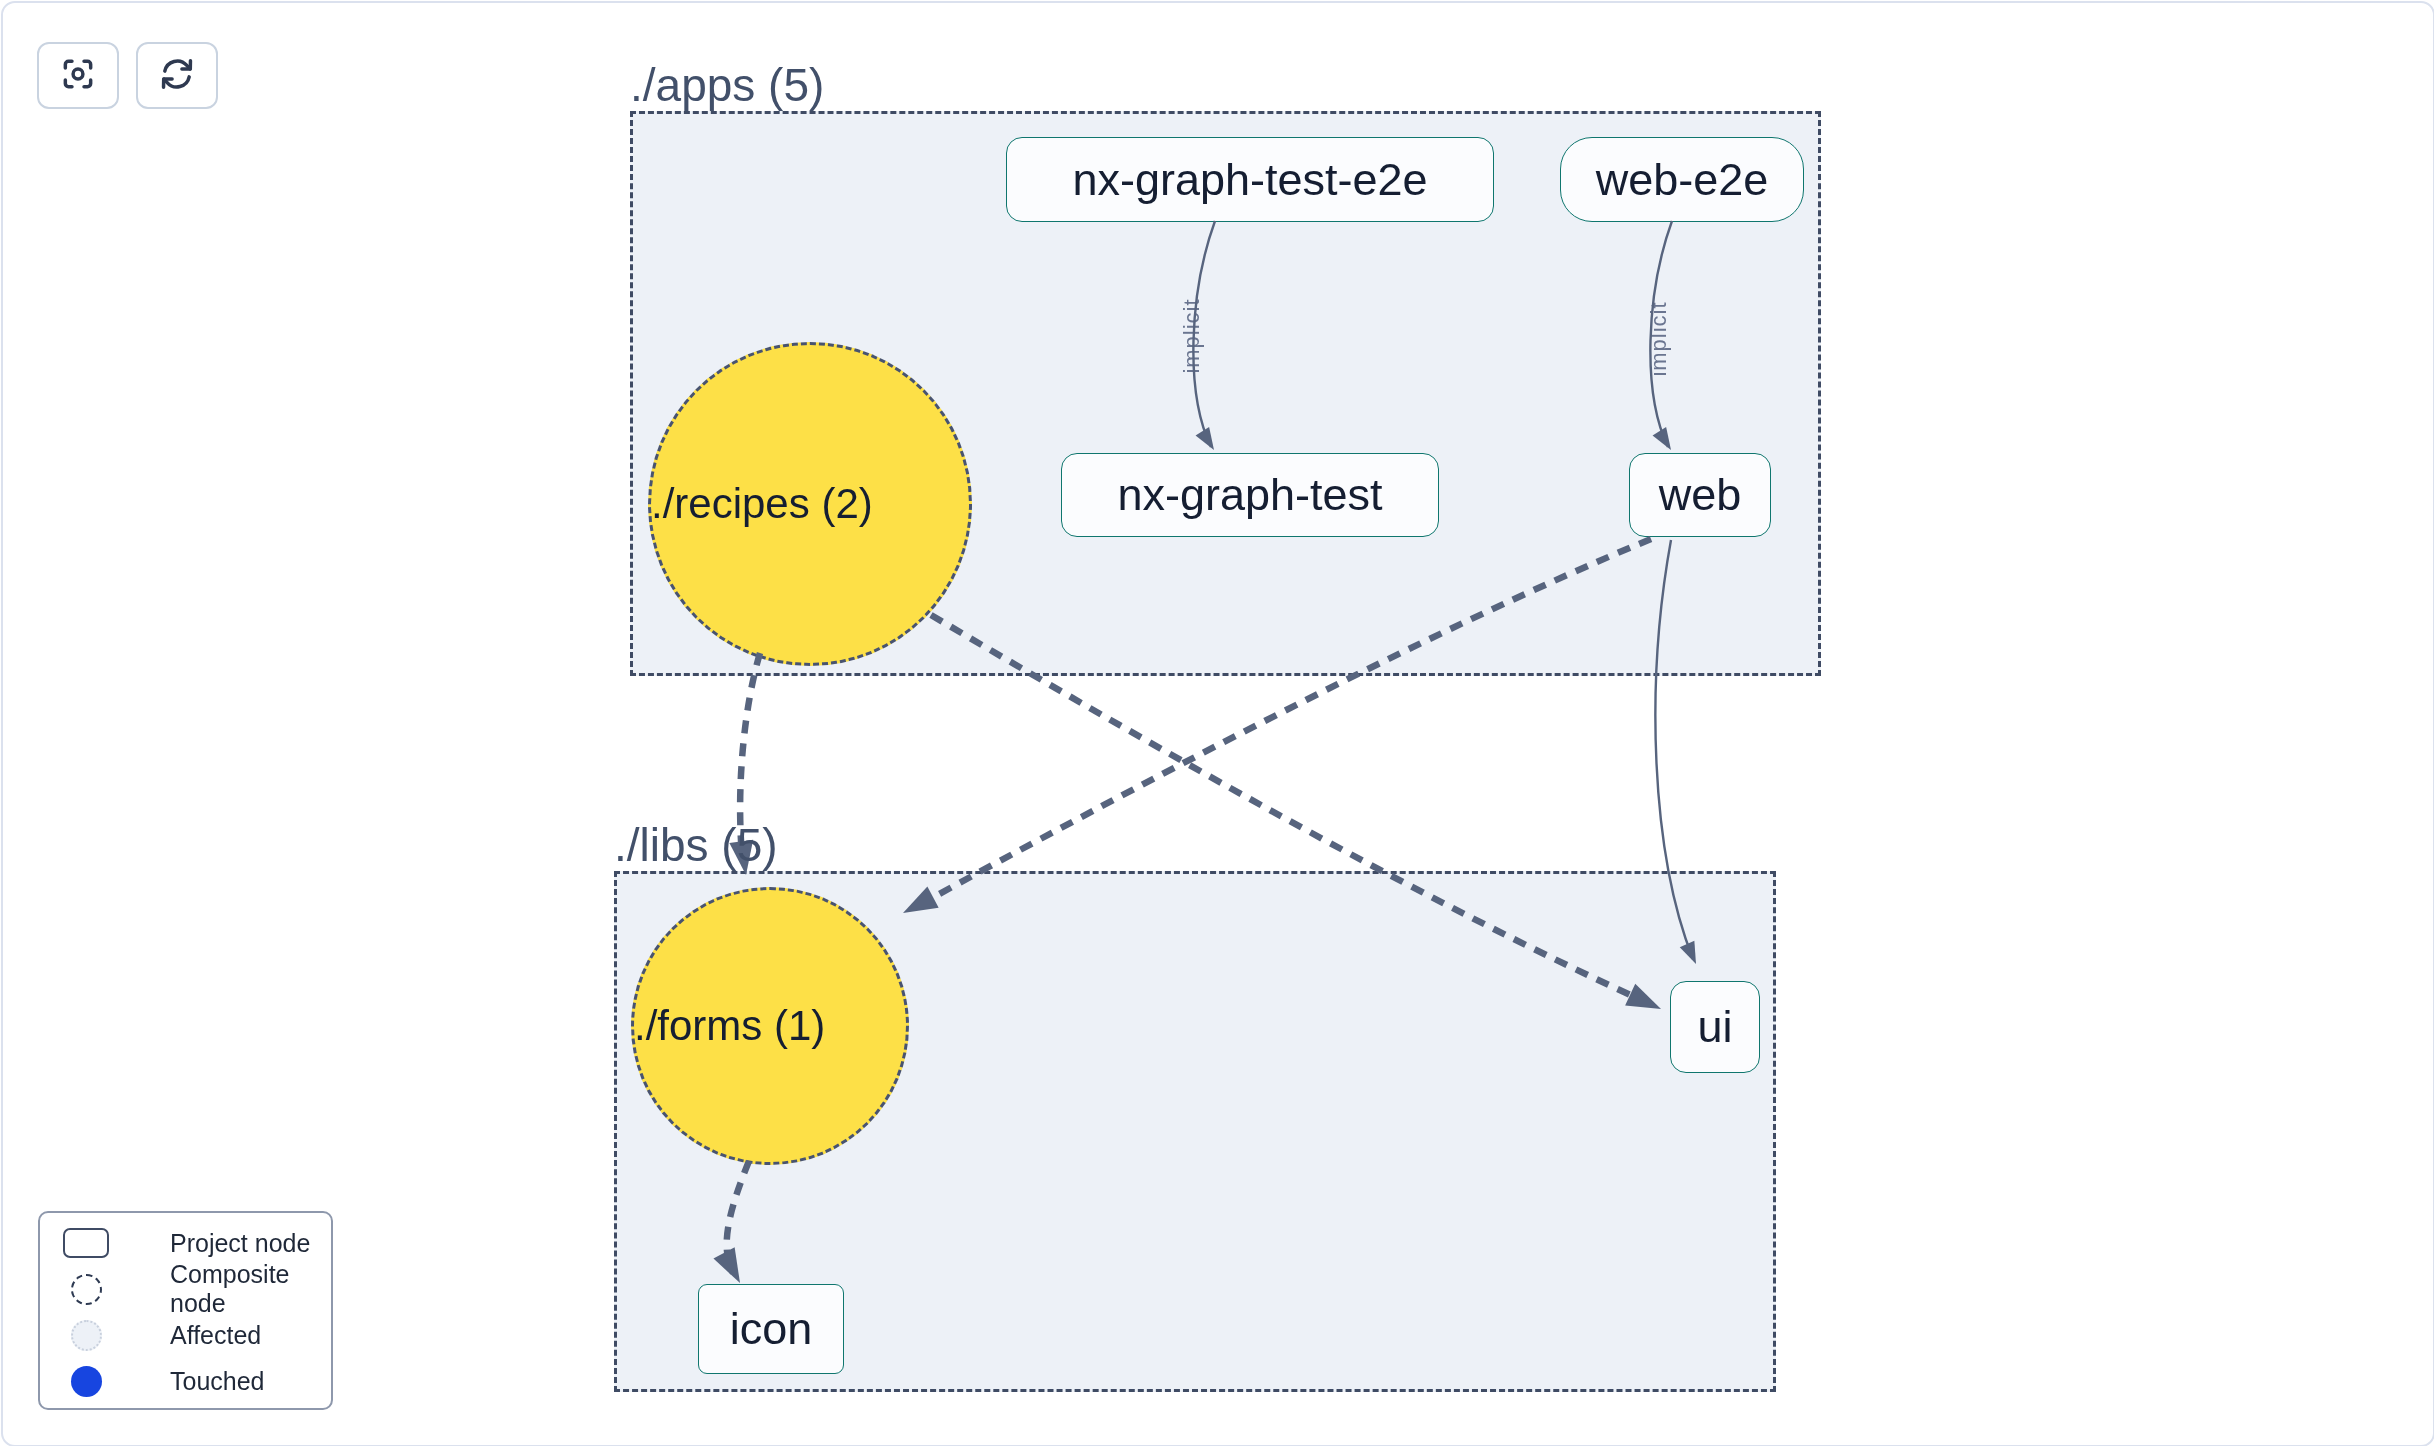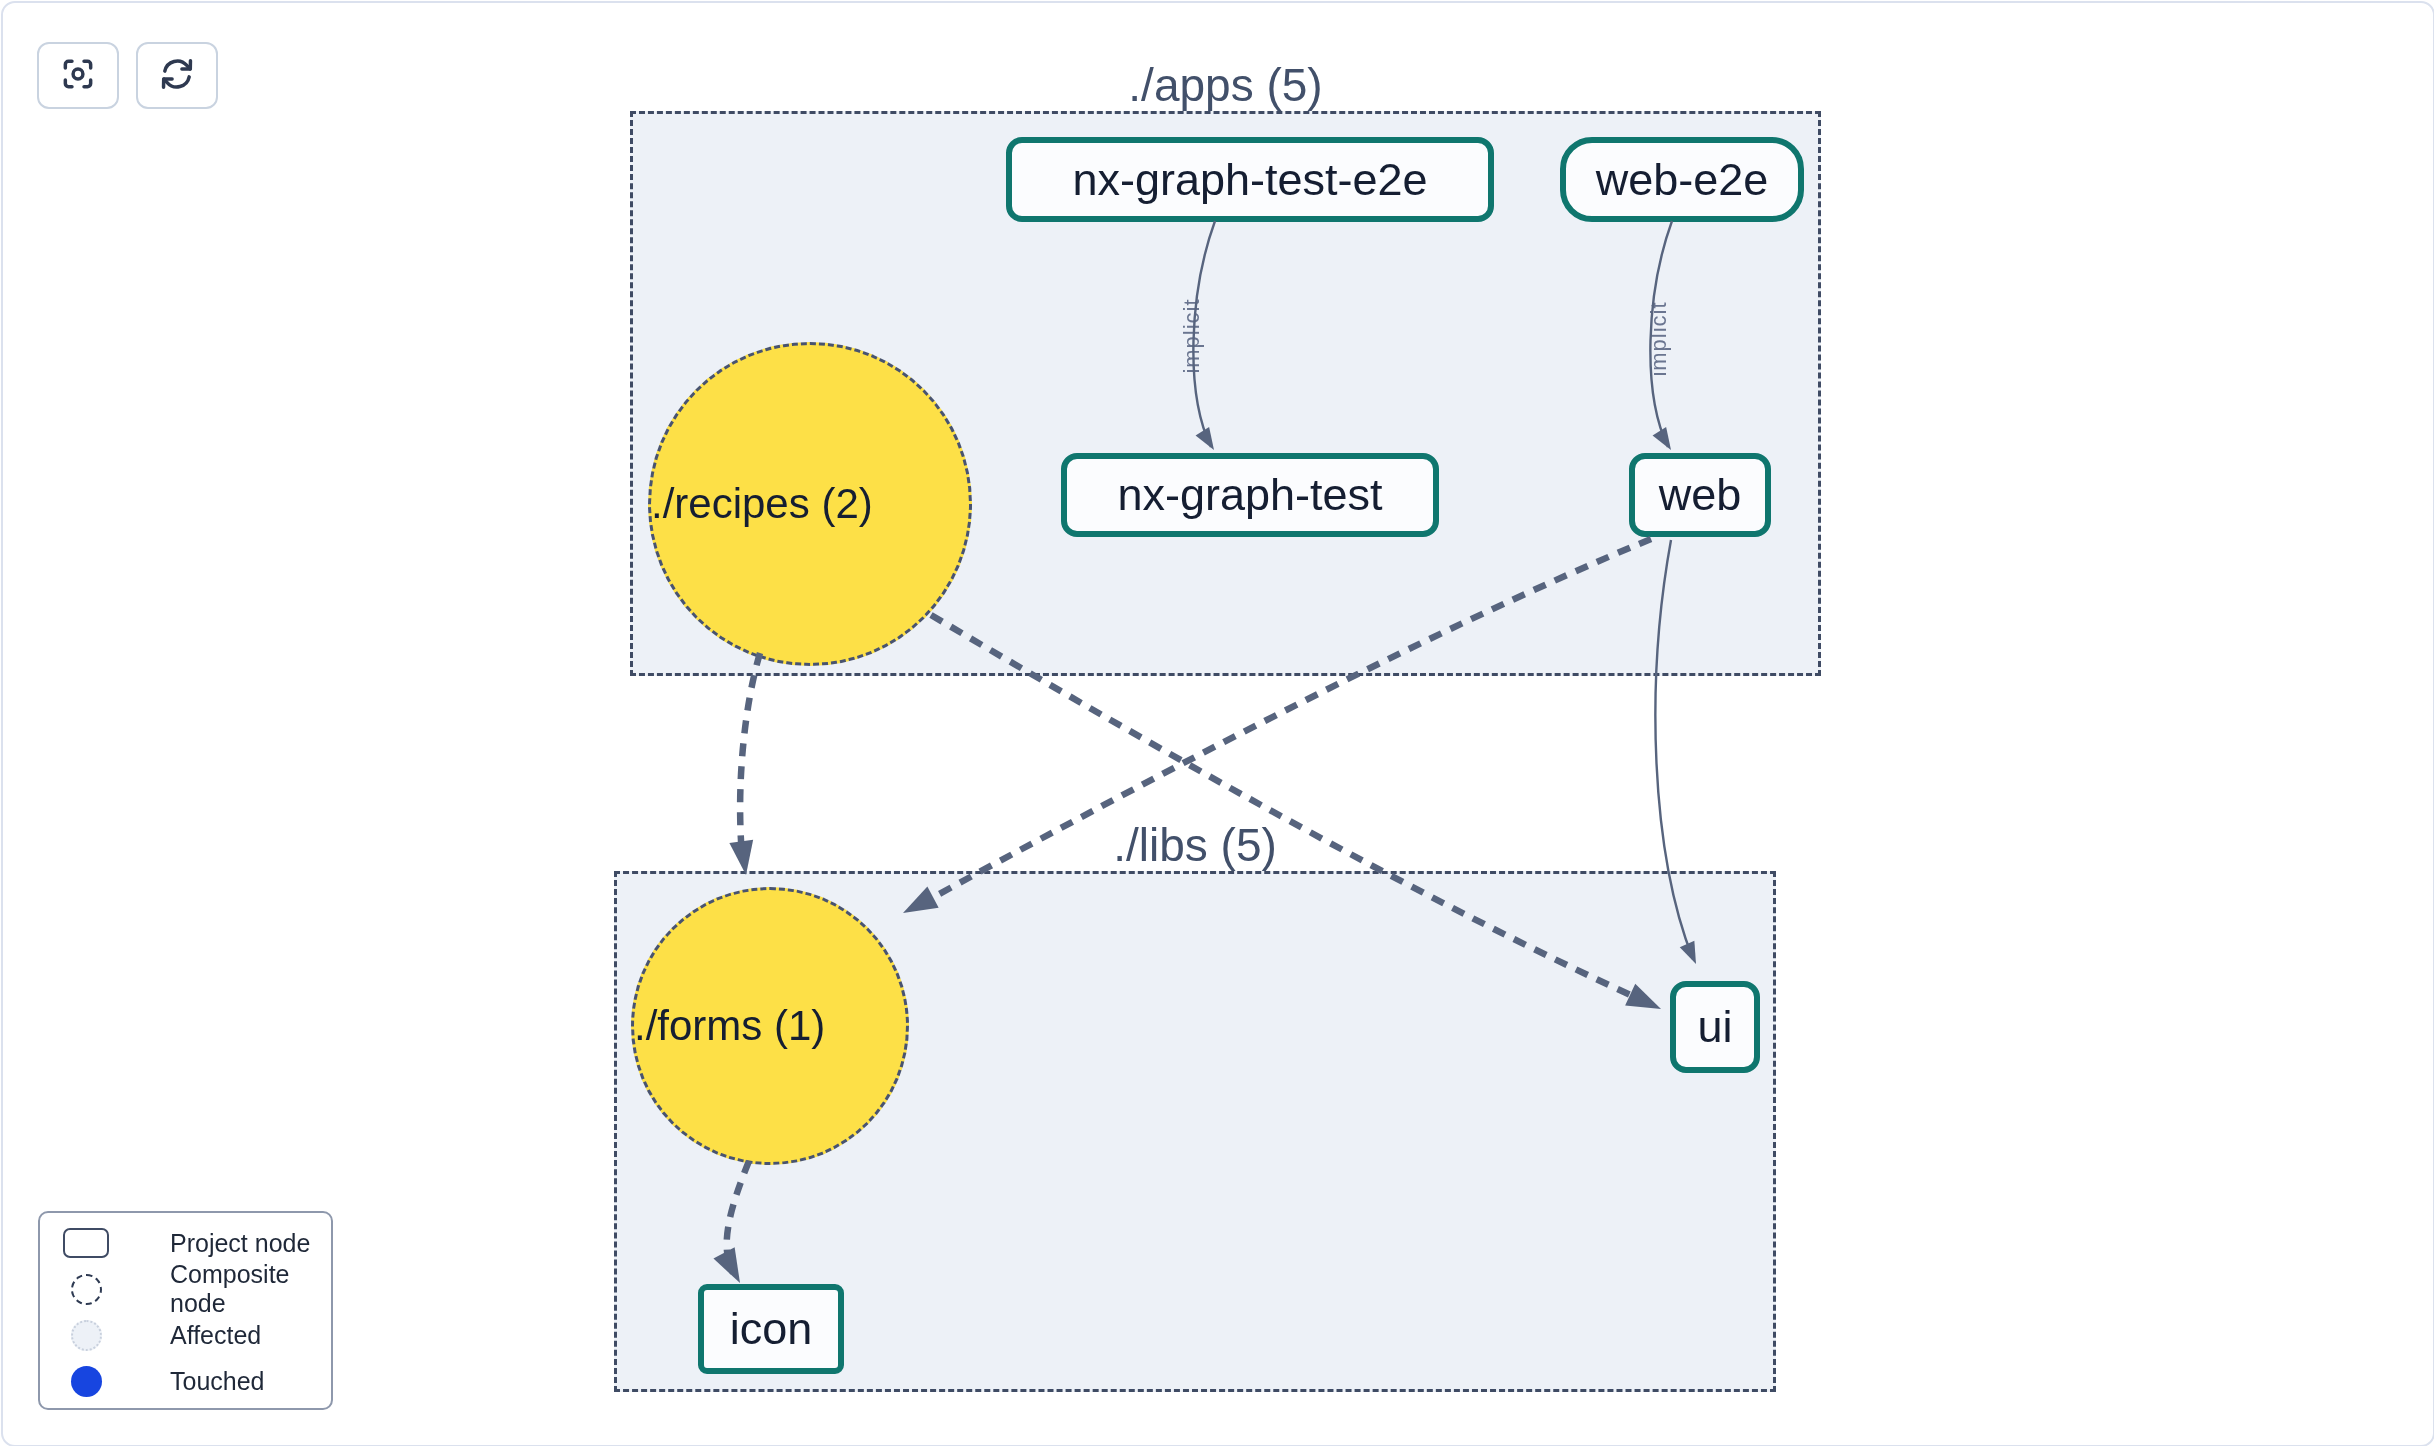--- a/index.html
+++ b/index.html
@@ -16,30 +16,30 @@
   }
   .btn-focus{left:34px;top:39px;}
   .btn-refresh{left:133px;top:39px;}
   .tool-btn svg{stroke:#2e3950;fill:none;stroke-width:2.2;stroke-linecap:round;stroke-linejoin:round;}
 
   
   .group{position:absolute;background:#edf1f7;border:3px dashed #3f4b64;box-sizing:border-box;}
   .group-apps{left:627px;top:108px;width:1191px;height:565px;}
   .group-libs{left:611px;top:868px;width:1162px;height:521px;}
   .group-label{
-    position:absolute;text-align:center;font-size:46px;color:#42506a;
+    position:absolute;text-align:left;font-size:46px;color:#42506a;
     height:52px;line-height:52px;z-index:6;pointer-events:none;
   }
   .label-apps{left:627px;top:56px;width:1191px;}
   .label-libs{left:611px;top:816px;width:1162px;}
 
   
   .node{
     position:absolute;display:flex;align-items:center;justify-content:center;
-    background:#fbfcfe;border:6px solid #0f766e;border-radius:16px;
+    background:#fbfcfe;border:1px solid #0f766e;border-radius:16px;
     font-size:45px;color:#151e32;box-sizing:border-box;z-index:3;cursor:pointer;
   }
   .n-nxgte2e{left:1003px;top:134px;width:488px;height:85px;}
   .n-webe2e{left:1557px;top:134px;width:244px;height:85px;border-radius:32px;}
   .n-nxgt{left:1058px;top:450px;width:378px;height:84px;}
   .n-web{left:1626px;top:450px;width:142px;height:84px;}
   .n-ui{left:1667px;top:978px;width:90px;height:92px;}
   .n-icon{left:695px;top:1281px;width:146px;height:90px;border-radius:9px;}
 
   

